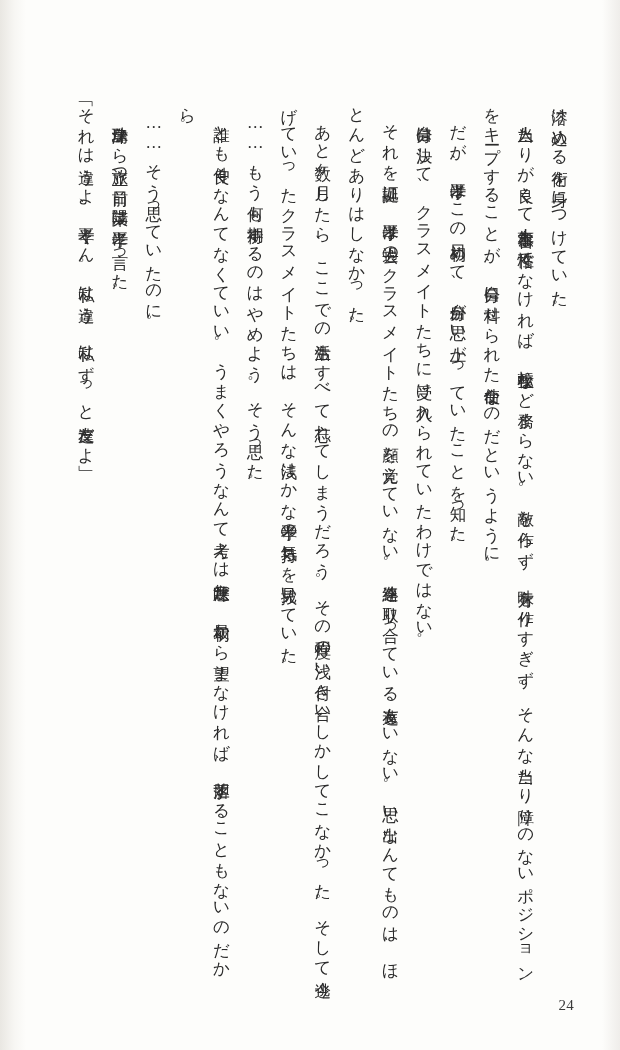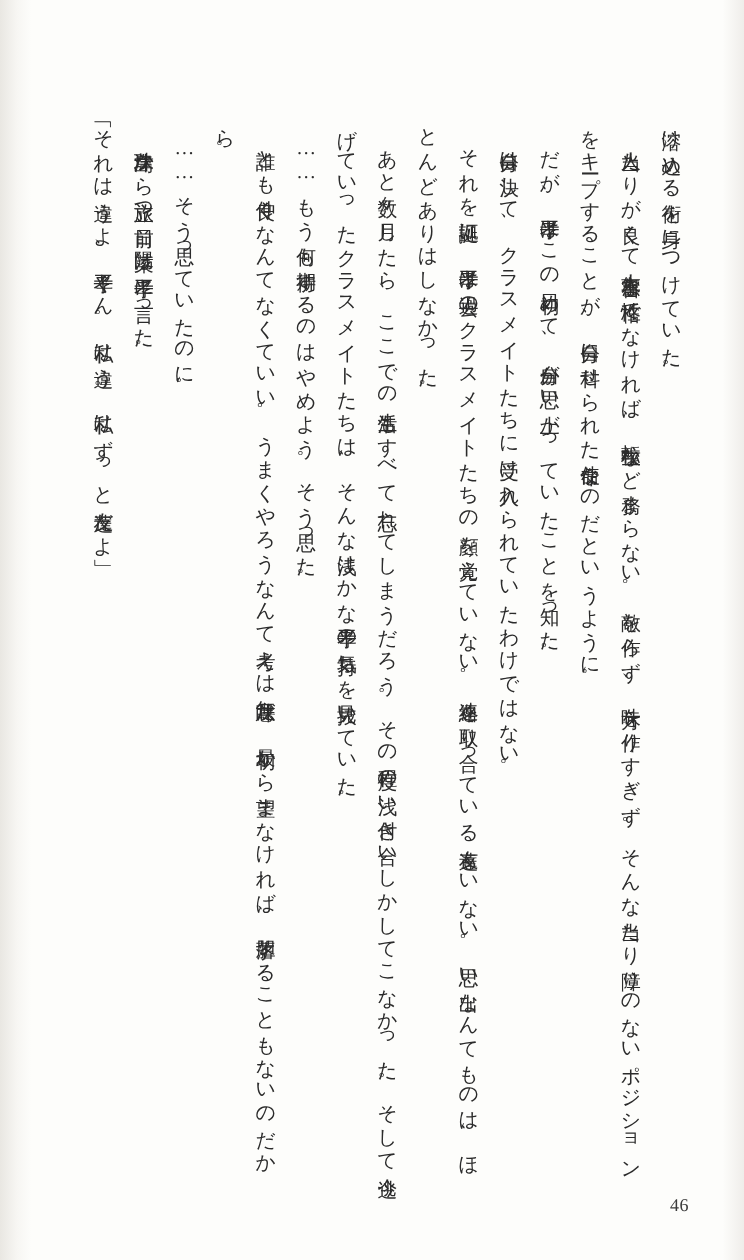--- a/index.html
+++ b/index.html
@@ -80,15 +80,15 @@
     <p>自分は決して、クラスメイトたちに受け入れられていたわけではない。</p>
     <p>それを証拠に、孝平は過去のクラスメイトたちの顔を覚えていない。連絡を取り合っている友達もいない。思い出なんてものは、ほとんどありはしなかった。</p>
     <p>あと数ヶ月したら、ここでの生活もすべて忘れてしまうだろう。その程度の浅い付き合いしかしてこなかった。そして今逃げていったクラスメイトたちは、そんな浅はかな孝平の気持ちを見抜いていた。</p>
     <p>……もう何も期待するのはやめよう。そう思った。</p>
     <p>誰とも仲良くなんてなくていい。うまくやろうなんて考えは無意味だ。最初から望まなければ、落胆することもないのだから。</p>
     <p>……そう思っていたのに。</p>
     <p>珠津島から旅立つ前日、陽菜は孝平に言った。</p>
     <p class="noindent">「それは違うよ、孝平くん。私は違う。私はずっと友達だよ」</p>
   </div>
 
-  <div id="page-number">46</div>
+  <div id="page-number">24</div>
 
 </div>
 
 </body></html>

